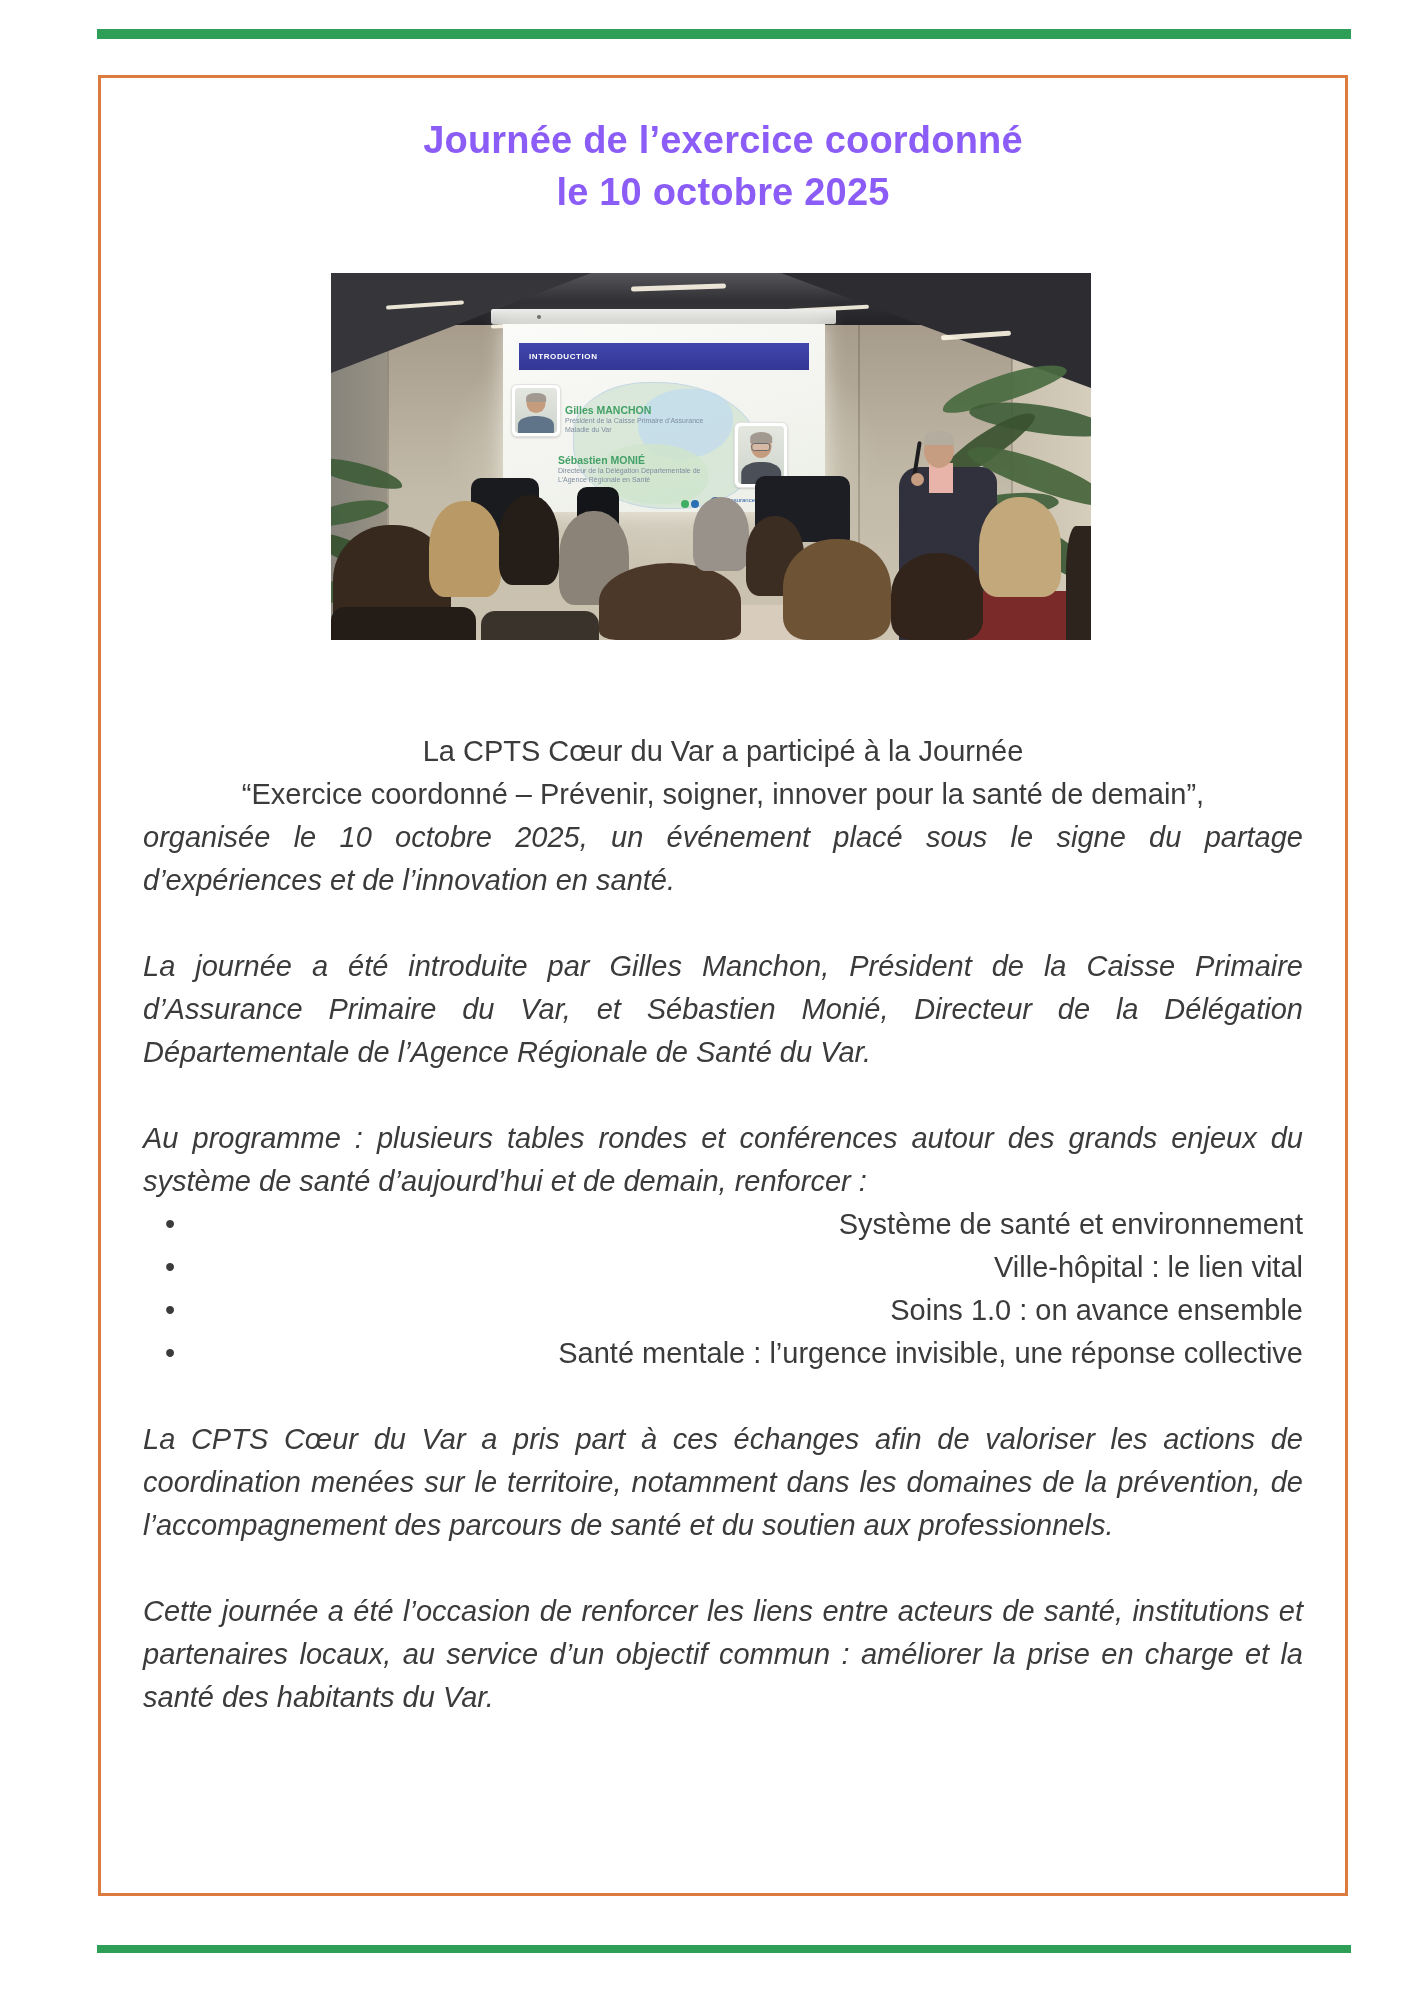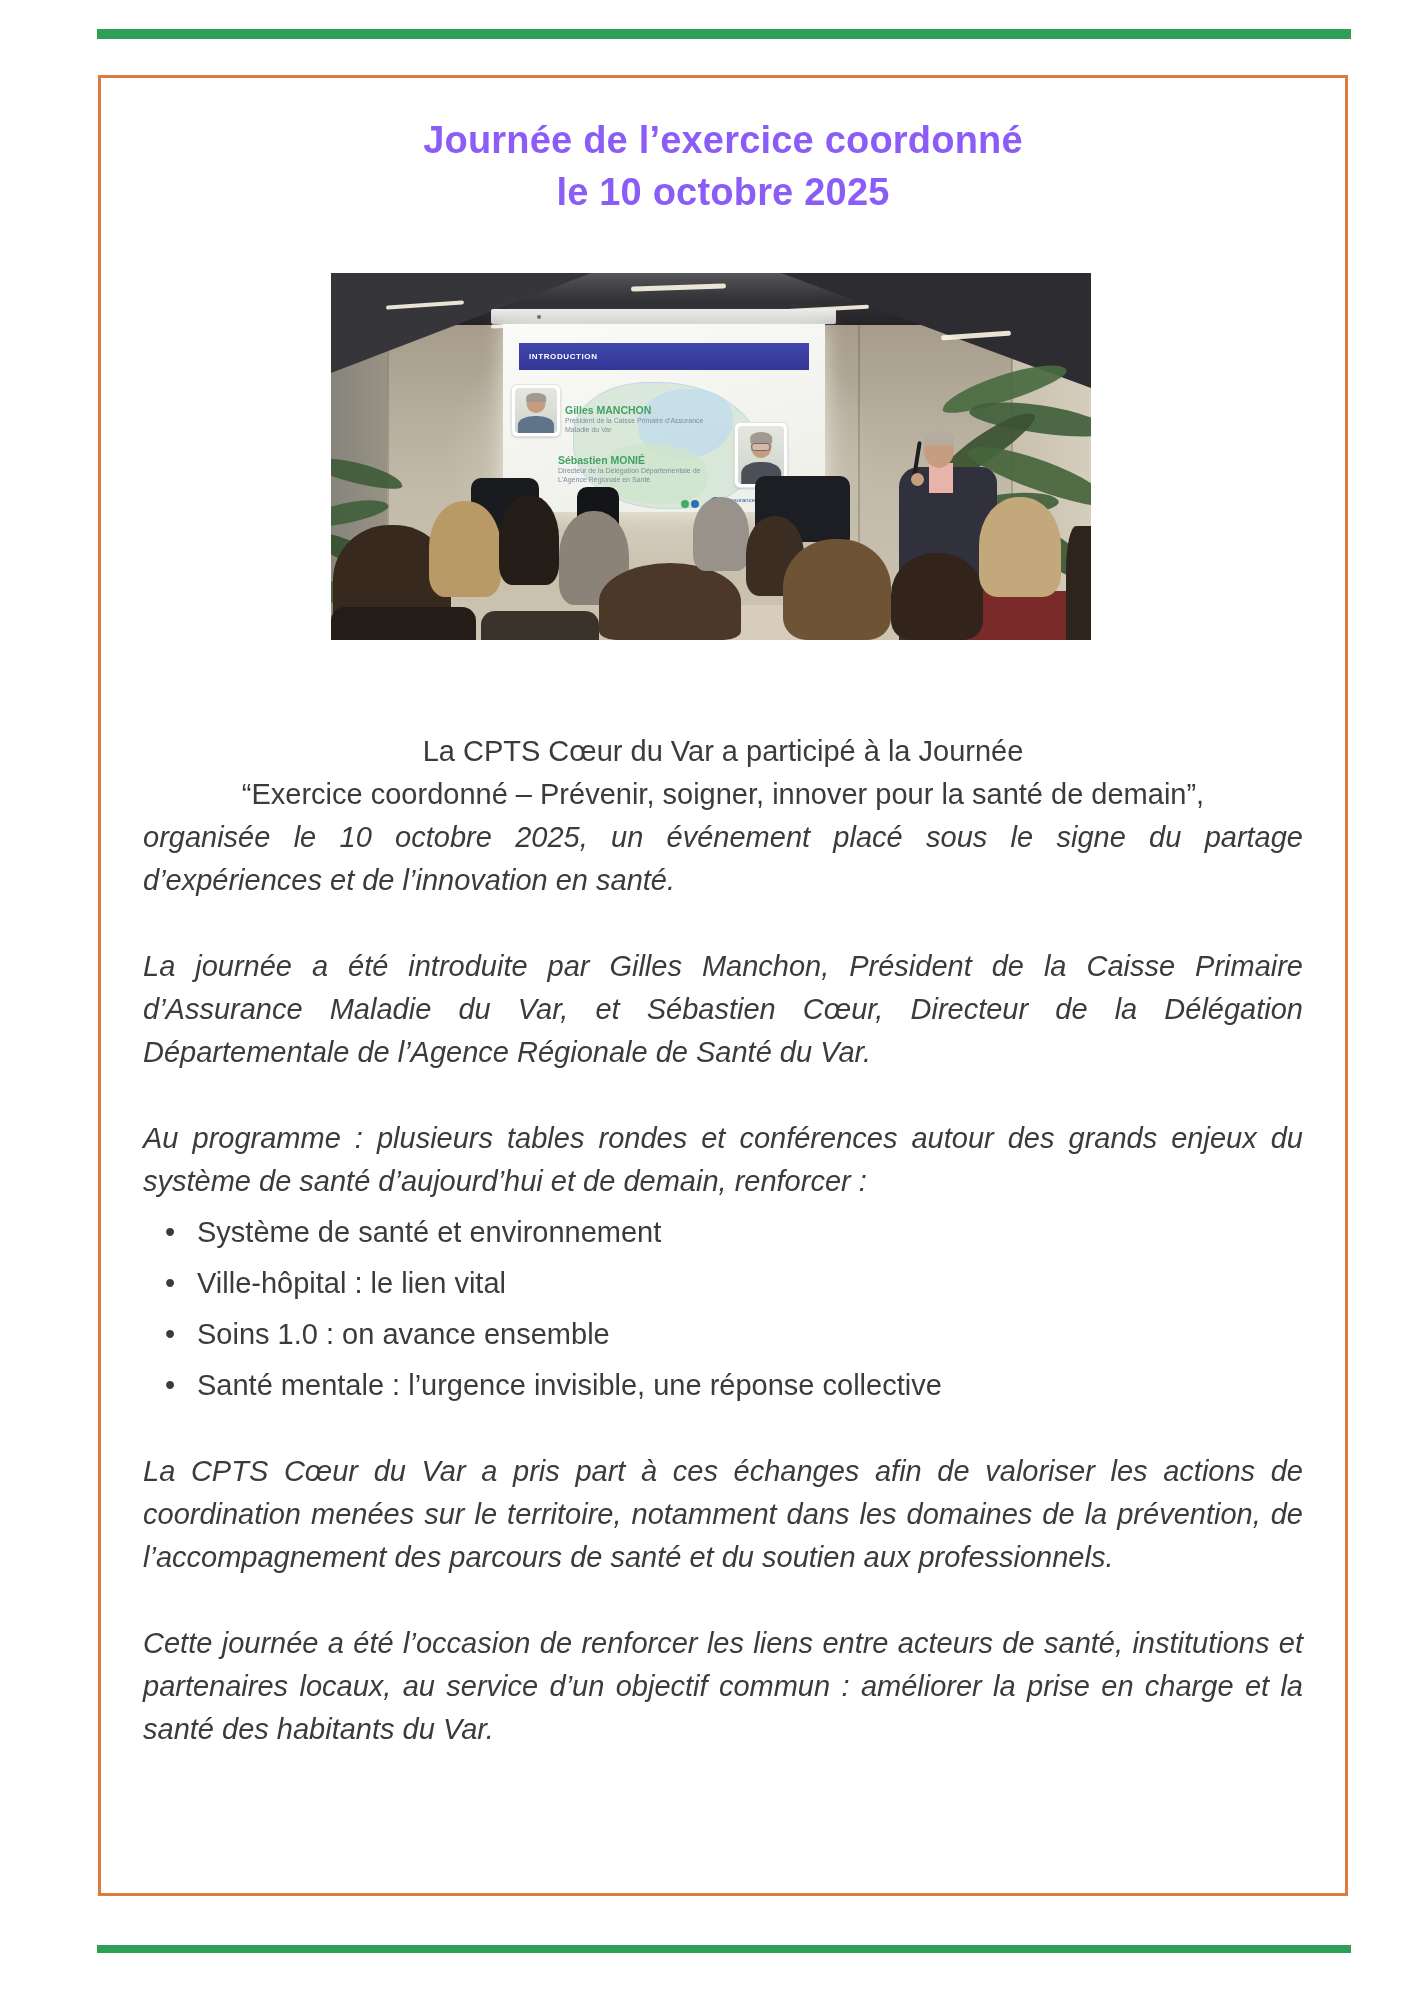--- a/index.html
+++ b/index.html
@@ -16,21 +16,21 @@
   .doc-title{position:absolute;left:98px;top:114px;width:1250px;text-align:center;
              font-size:38px;font-weight:bold;line-height:52px;color:#8b5cf6;letter-spacing:.2px;}
 
   
   .content-text{position:absolute;left:143px;top:730px;width:1160px;
                 color:#3b3b3b;font-size:29px;line-height:43px;}
   .para{margin:0 0 43px 0;}
   .center-line{text-align:center;}
   .justify-text{text-align:justify;font-style:italic;}
   ul.topics{list-style:none;margin:0 0 43px 0;padding:0;}
-  ul.topics li{position:relative;padding-left:54px;text-align:left;margin-top:8px;}
+  ul.topics li{position:relative;padding-left:54px;text-align:right;}
   ul.topics li::before{content:"•";position:absolute;left:22px;top:0;}
 
   
   .photo{position:absolute;left:331px;top:273px;width:760px;height:367px;
          background:#b9b09c;overflow:hidden;}
   .ceiling{position:absolute;left:0;top:0;width:760px;height:52px;
            background:linear-gradient(180deg,#55555a 0%,#303034 55%,#232327 100%);z-index:2;}
   .ceil-wedge-l{position:absolute;left:0;top:0;width:260px;height:100px;background:#35353a;
                 clip-path:polygon(0 0,100% 0,0 100%);z-index:2;}
   .ceil-wedge-r{position:absolute;right:0;top:0;width:310px;height:115px;background:#2c2c31;
@@ -271,21 +271,21 @@
     <div class="hd hd10"></div>
     <div class="hd hd11"></div>
   </div>
 
   <div class="content-text">
     <div class="para">
       <div class="center-line">La CPTS Cœur du Var a participé à la Journée</div>
       <div class="center-line">“Exercice coordonné – Prévenir, soigner, innover pour la santé de demain”,</div>
       <div class="justify-text">organisée le 10 octobre 2025, un événement placé sous le signe du partage d’expériences et de l’innovation en santé.</div>
     </div>
-    <div class="para justify-text">La journée a été introduite par Gilles Manchon, Président de la Caisse Primaire d’Assurance Maladie du Var, et Sébastien Cœur, Directeur de la Délégation Départementale de l’Agence Régionale de Santé du Var.</div>
+    <div class="para justify-text">La journée a été introduite par Gilles Manchon, Président de la Caisse Primaire d’Assurance Primaire du Var, et Sébastien Monié, Directeur de la Délégation Départementale de l’Agence Régionale de Santé du Var.</div>
     <div class="justify-text">Au programme : plusieurs tables rondes et conférences autour des grands enjeux du système de santé d’aujourd’hui et de demain, renforcer :</div>
     <ul class="topics">
       <li>Système de santé et environnement</li>
       <li>Ville-hôpital : le lien vital</li>
       <li>Soins 1.0 : on avance ensemble</li>
       <li>Santé mentale : l’urgence invisible, une réponse collective</li>
     </ul>
     <div class="para justify-text">La CPTS Cœur du Var a pris part à ces échanges afin de valoriser les actions de coordination menées sur le territoire, notamment dans les domaines de la prévention, de l’accompagnement des parcours de santé et du soutien aux professionnels.</div>
     <div class="para justify-text">Cette journée a été l’occasion de renforcer les liens entre acteurs de santé, institutions et partenaires locaux, au service d’un objectif commun : améliorer la prise en charge et la santé des habitants du Var.</div>
   </div>

